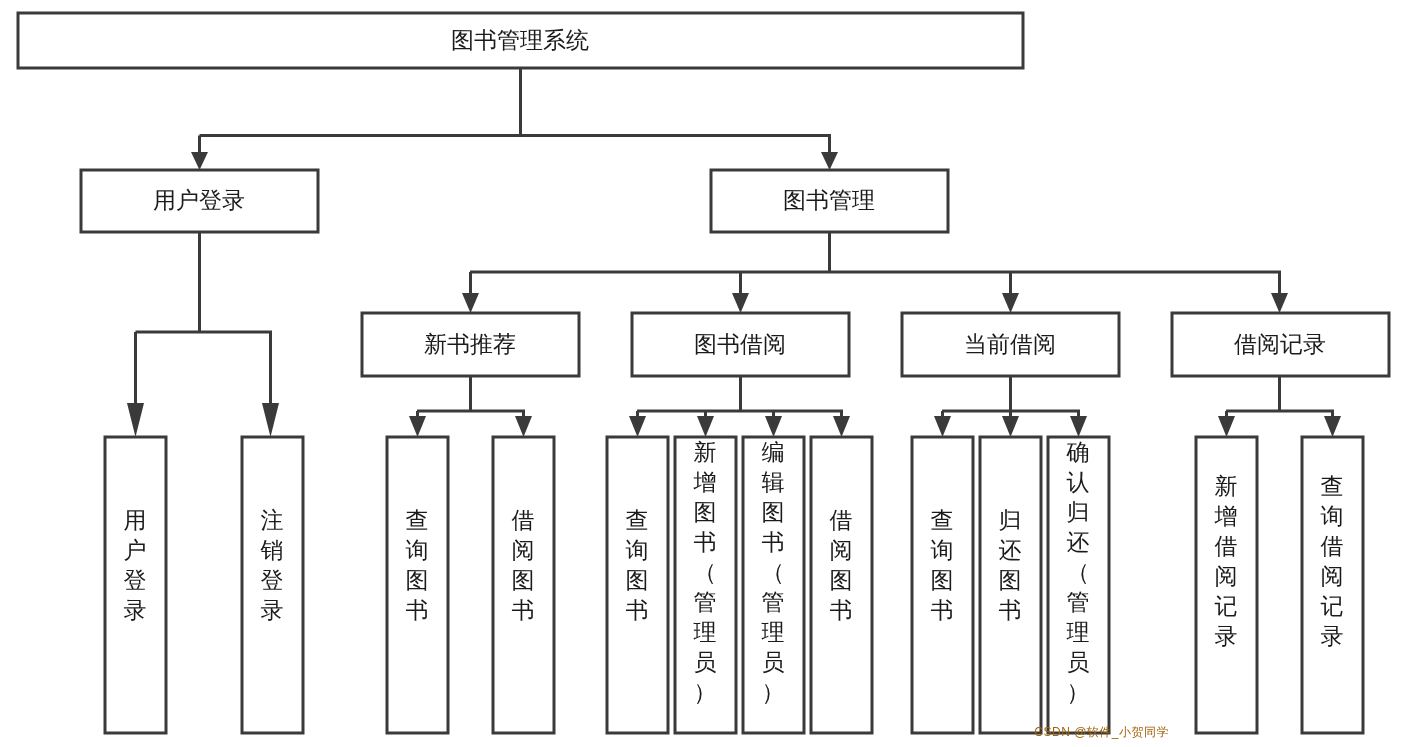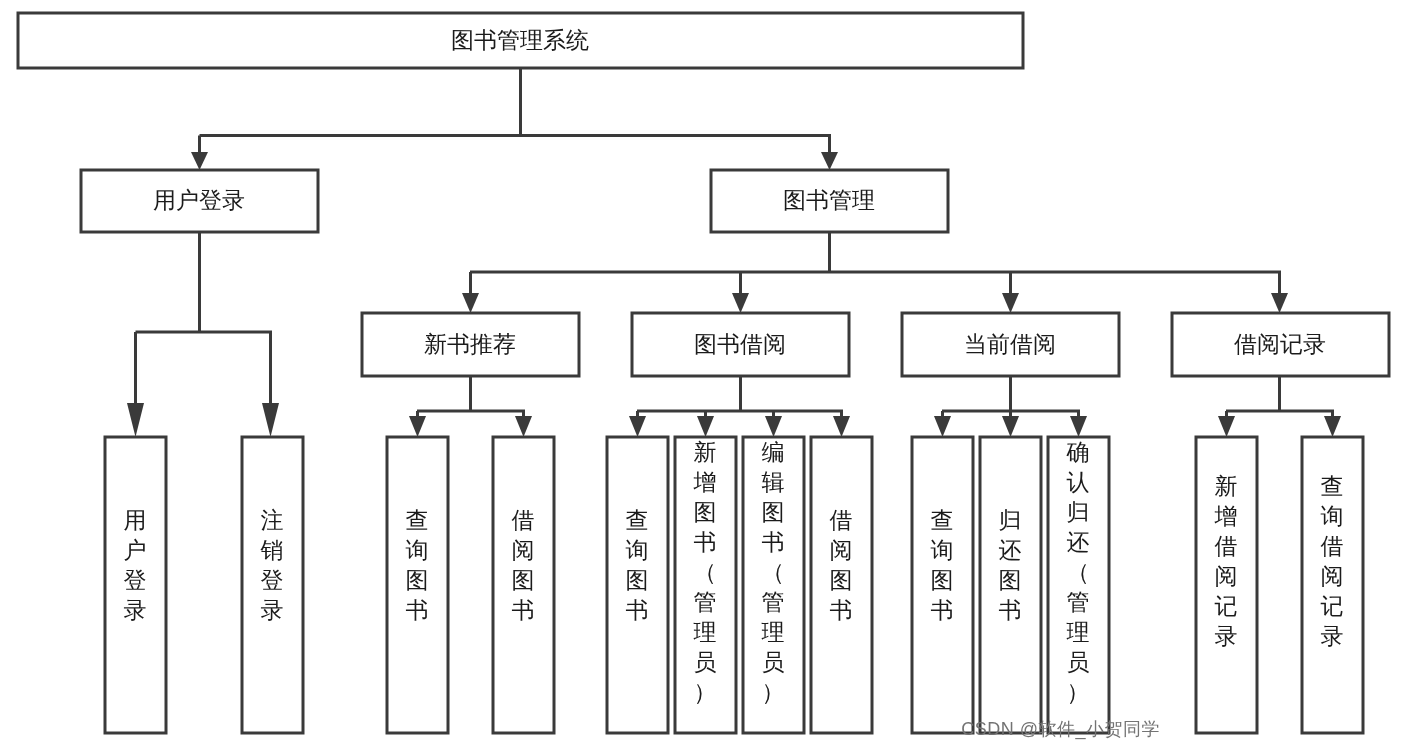--- a/index.html
+++ b/index.html
@@ -47,25 +47,25 @@
     dominant-baseline: middle;
   }
   .node-label-v {
     font-family: "Liberation Sans", "DejaVu Sans", sans-serif;
     font-size: 23px;
     fill: #1b1b1b;
     text-anchor: middle;
   }
   .watermark {
     position: absolute;
-    right: 12px;
+    right: 3px;
     bottom: 6px;
     font-family: "Liberation Sans", "DejaVu Sans", sans-serif;
-    font-size: 18px;
-    color: #737373;
+    font-size: 12px;
+    color: #a16207;
     white-space: nowrap;
     letter-spacing: 0.5px;
   }
 </style>
 </head>
 <body>
 
 <div id="diagram-root">
   <svg class="flowchart" viewBox="0 0 1405 747" xmlns="http://www.w3.org/2000/svg">
 

